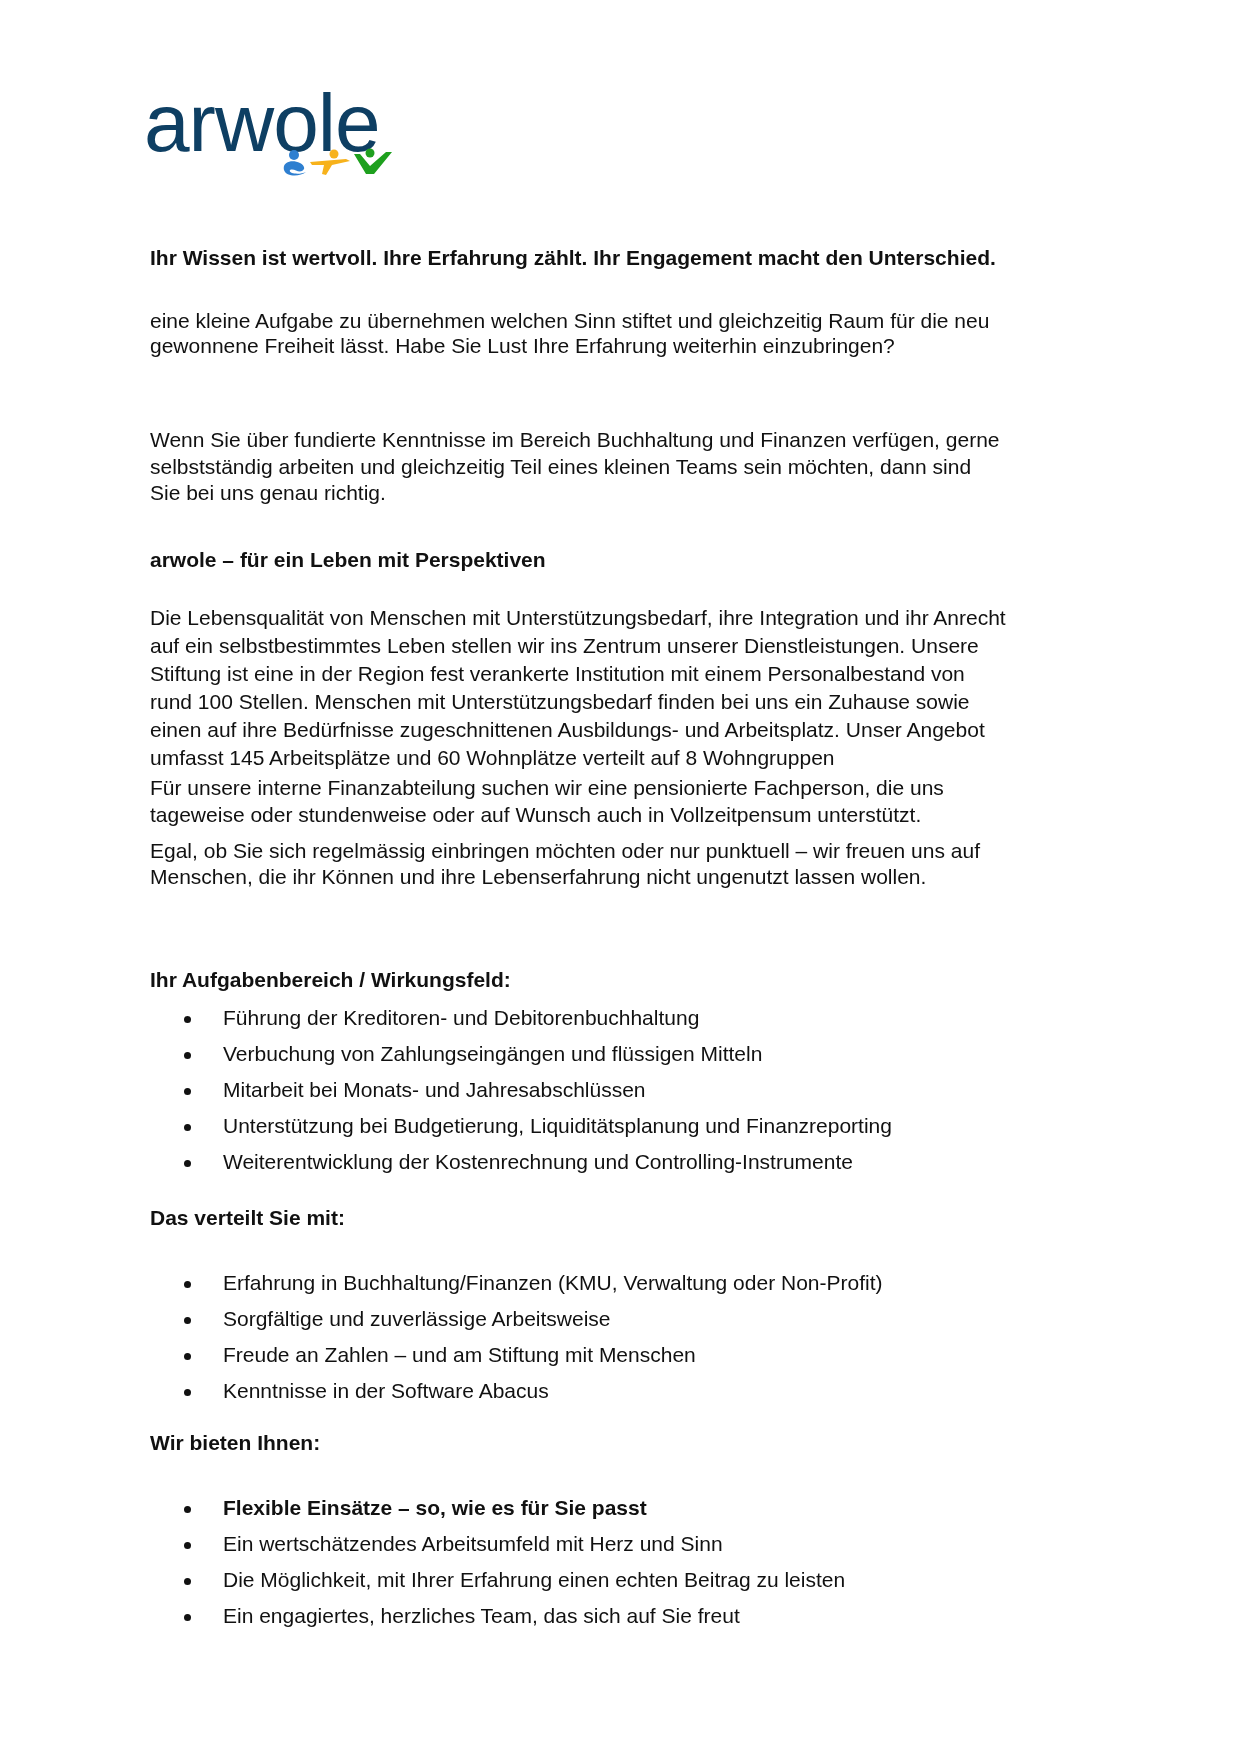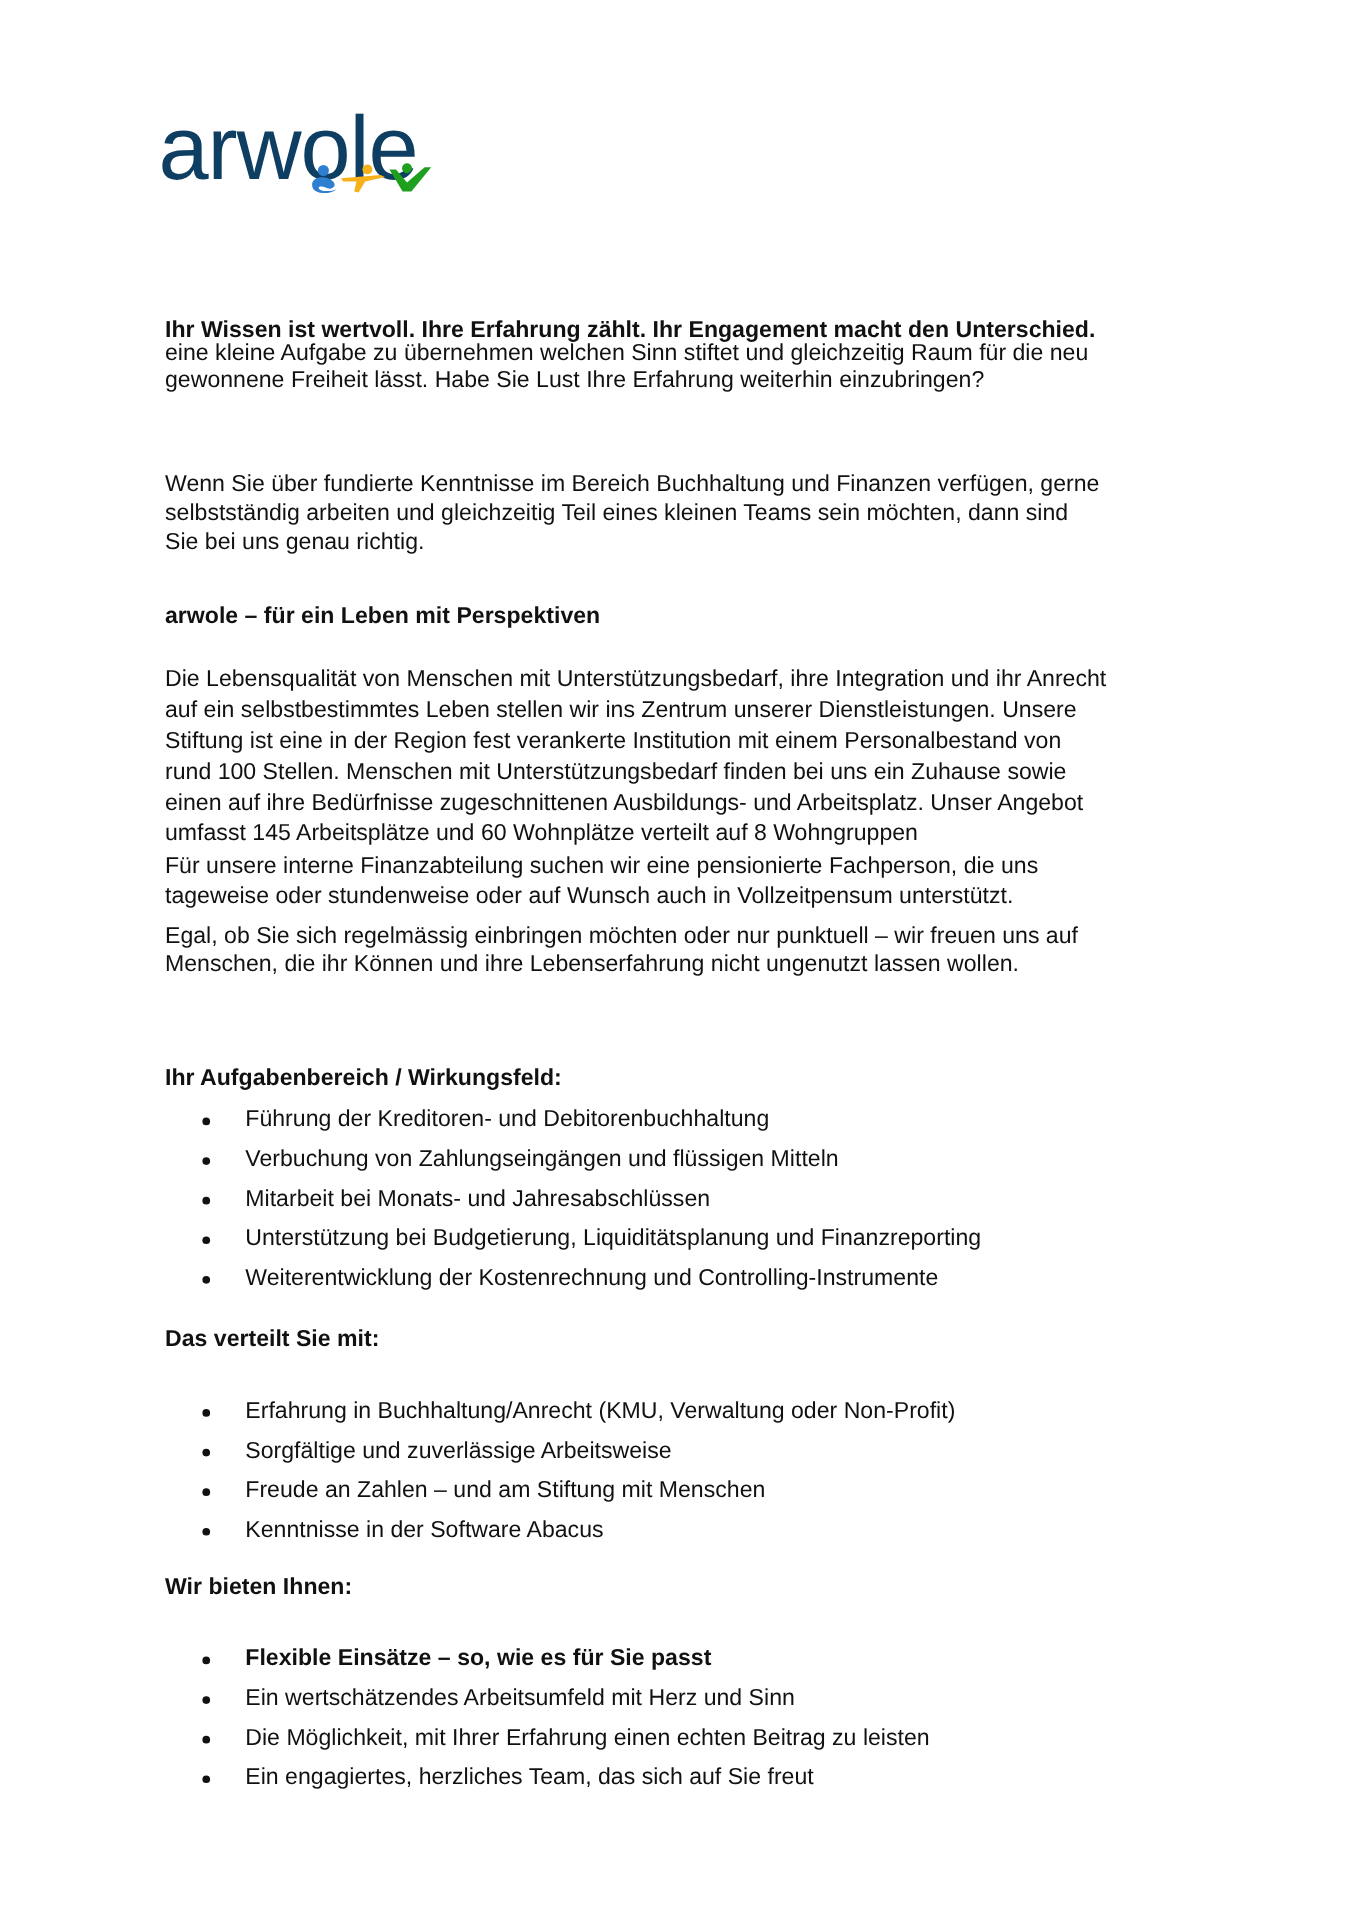--- a/index.html
+++ b/index.html
@@ -1,19 +1,19 @@
 <!DOCTYPE html>
 <html><head>
 <meta charset="utf-8">
 <style>
   html, body { margin: 0; padding: 0; background: #ffffff; }
   body { width: 1240px; height: 1754px; position: relative; overflow: hidden;
          font-family: "Liberation Sans", "DejaVu Sans", sans-serif; color: #111111; }
   .logo { position: absolute; left: 144px; top: 78px; width: 260px; height: 100px; }
-  .logo-word { position: absolute; left: 0; top: 17px; font-size: 82px; line-height: 82px;
+  .logo-word { position: absolute; left: 0; top: 4px; font-size: 82px; line-height: 82px;
                color: #0e3f63; letter-spacing: -1px; font-family: "Liberation Sans", sans-serif; }
   .logo-icons { position: absolute; left: 136px; top: 70px; width: 112px; height: 28px; }
   .blk { position: absolute; left: 150px; font-size: 21px; white-space: nowrap; }
   .blk .ln { display: block; }
   .bold { font-weight: bold; }
   .list { position: absolute; left: 150px; font-size: 21px; margin: 0; padding: 0; list-style: none; }
   .list li { position: relative; height: 36px; line-height: 27.5px; white-space: nowrap; }
   .list .dot { position: absolute; left: 34px; top: 12px; width: 7px; height: 7px; border-radius: 50%; background: #111; }
   .list .txt { position: absolute; left: 73px; top: 0; }
 </style>
@@ -34,21 +34,21 @@
       <path d="M30 14 L66 11 L70 13 L52 17 L46 27 L42 26 L44 17 L32 17 Z" fill="#f7b21b"></path>
     </g>
 
     <g>
       <circle cx="90" cy="5" r="4.5" fill="#1ea01e"></circle>
       <path d="M74 6 L80 6 L90 18 L106 4 L112 4 L94 26 L86 26 Z" fill="#1ea01e"></path>
     </g>
   </svg>
 </div>
 
-<div class="blk bold" style="top:244px; line-height:27.5px;margin-top:42px;">Ihr Wissen ist wertvoll. Ihre Erfahrung zählt. Ihr Engagement macht den Unterschied.</div>
+<div class="blk bold" style="top:244px; line-height:27.5px;">Ihr Wissen ist wertvoll. Ihre Erfahrung zählt. Ihr Engagement macht den Unterschied.</div>
 
 <div class="blk" style="top:309px; line-height:24.5px;">
   <span class="ln">eine kleine Aufgabe zu übernehmen welchen Sinn stiftet und gleichzeitig Raum für die neu</span>
   <span class="ln">gewonnene Freiheit lässt. Habe Sie Lust Ihre Erfahrung weiterhin einzubringen?</span>
 </div>
 
 <div class="blk" style="top:427px; line-height:26.5px;">
   <span class="ln">Wenn Sie über fundierte Kenntnisse im Bereich Buchhaltung und Finanzen verfügen, gerne</span>
   <span class="ln">selbstständig arbeiten und gleichzeitig Teil eines kleinen Teams sein möchten, dann sind</span>
   <span class="ln">Sie bei uns genau richtig.</span>
@@ -96,21 +96,21 @@
   <li>
       <span class="dot"></span>
       <span class="txt">Weiterentwicklung der Kostenrechnung und Controlling-Instrumente</span>
     </li>
 </ul>
 
 <div class="blk bold" style="top:1204px; line-height:27.5px;">Das verteilt Sie mit:</div>
 <ul class="list" style="top:1269px;">
   <li>
       <span class="dot"></span>
-      <span class="txt">Erfahrung in Buchhaltung/Anrecht (KMU, Verwaltung oder Non-Profit)</span>
+      <span class="txt">Erfahrung in Buchhaltung/Finanzen (KMU, Verwaltung oder Non-Profit)</span>
     </li>
   <li>
       <span class="dot"></span>
       <span class="txt">Sorgfältige und zuverlässige Arbeitsweise</span>
     </li>
   <li>
       <span class="dot"></span>
       <span class="txt">Freude an Zahlen – und am Stiftung mit Menschen</span>
     </li>
   <li>

